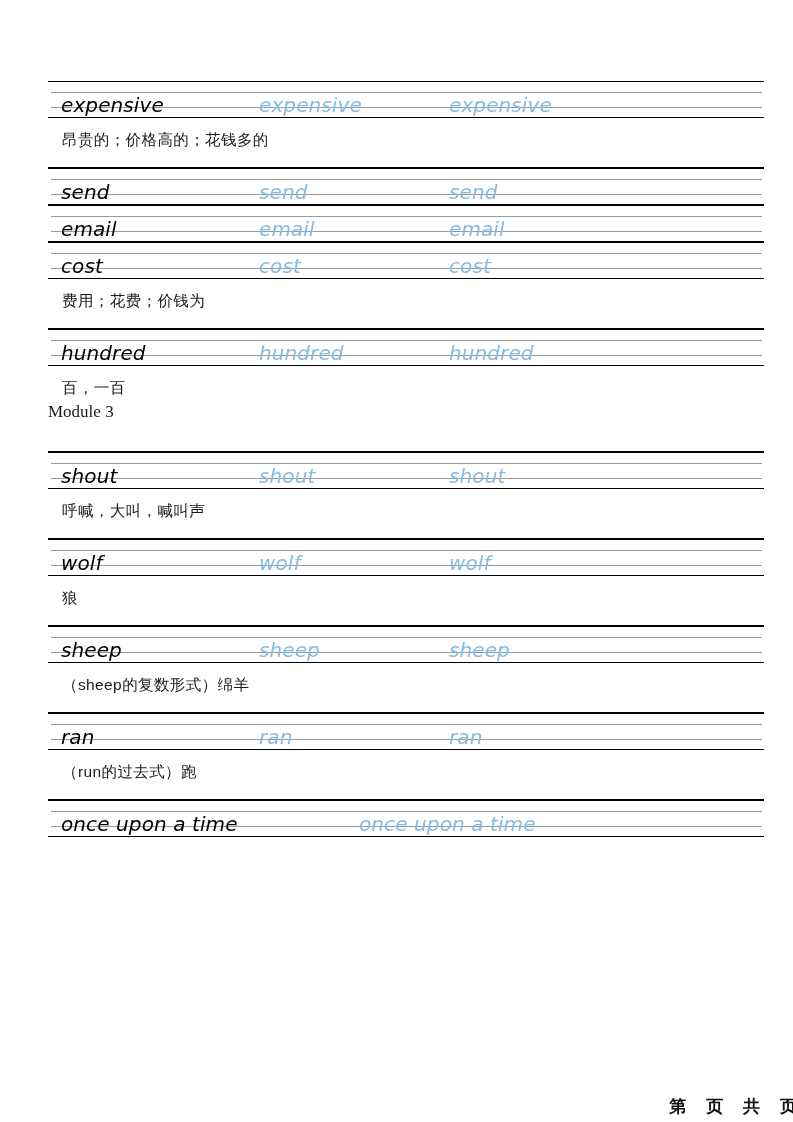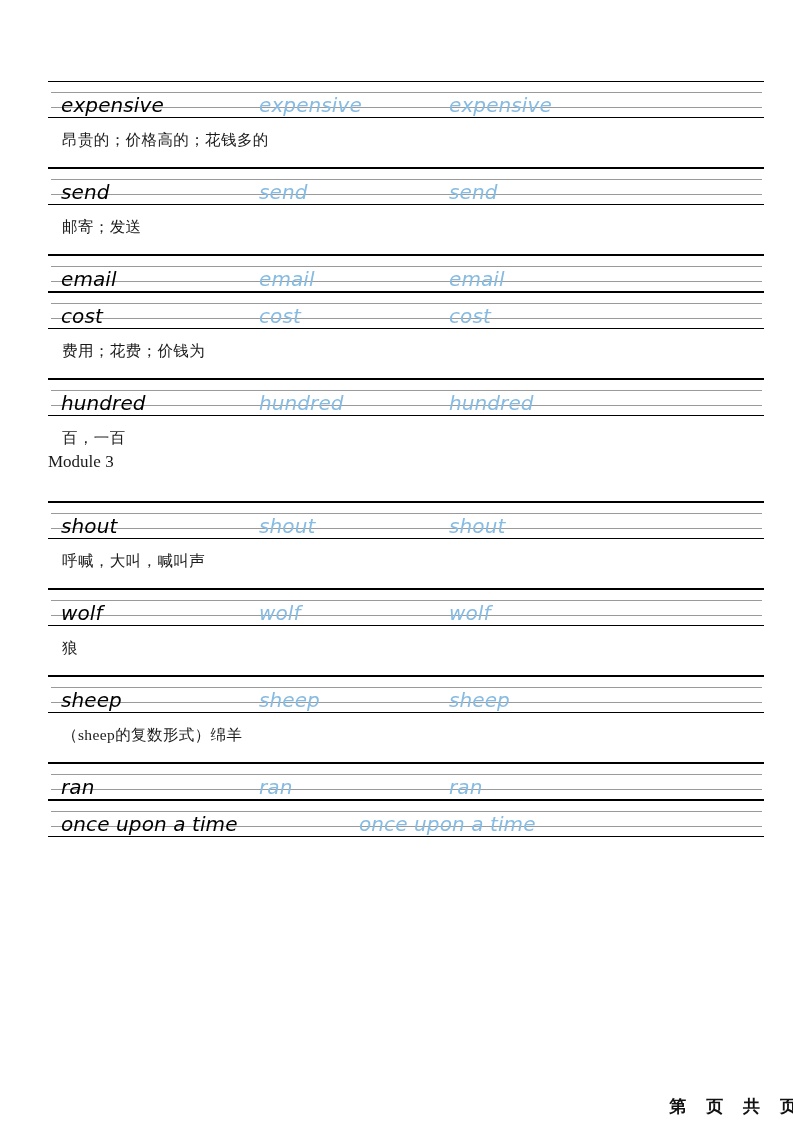--- a/index.html
+++ b/index.html
@@ -92,21 +92,21 @@
     box-sizing: border-box;
     border-bottom: 1.6px solid #000000;
   }
   .meaning-band.tall { min-height: 86px; }
   .meaning-band.last { border-bottom: none; }
 
   .meaning {
     position: absolute;
     left: 14px;
     top: 11px;
-    font-family: Liberation Serif, serif;
+    font-family: Liberation Sans, sans-serif;
     font-size: 15.5px;
     line-height: 22px;
     color: #1a1a1a;
     white-space: nowrap;
     letter-spacing: 0.4px;
   }
 
   
   .module-label {
     position: absolute;
@@ -153,23 +153,20 @@
       </div>
       <div class="write-band">
         <div class="guide g1"></div>
         <div class="guide g2"></div>
         <div class="word-row">
           <span class="word model">send</span>
           <span class="word trace c2">send</span>
           <span class="word trace c3">send</span>
         </div>
       </div>
-      <div class="meaning-band">
-        <div class="meaning">邮寄；发送</div>
-      </div>
       <div class="write-band">
         <div class="guide g1"></div>
         <div class="guide g2"></div>
         <div class="word-row">
           <span class="word model">email</span>
           <span class="word trace c2">email</span>
           <span class="word trace c3">email</span>
         </div>
       </div>
       <div class="write-band">
@@ -235,20 +232,23 @@
       </div>
       <div class="write-band">
         <div class="guide g1"></div>
         <div class="guide g2"></div>
         <div class="word-row">
           <span class="word model">ran</span>
           <span class="word trace c2">ran</span>
           <span class="word trace c3">ran</span>
         </div>
       </div>
+      <div class="meaning-band">
+        <div class="meaning">（run的过去式）跑</div>
+      </div>
       <div class="write-band">
         <div class="guide g1"></div>
         <div class="guide g2"></div>
         <div class="word-row">
           <span class="word model">once upon a time</span>
           <span class="word trace c2wide">once upon a time</span>
         </div>
       </div>
     </div>
 

